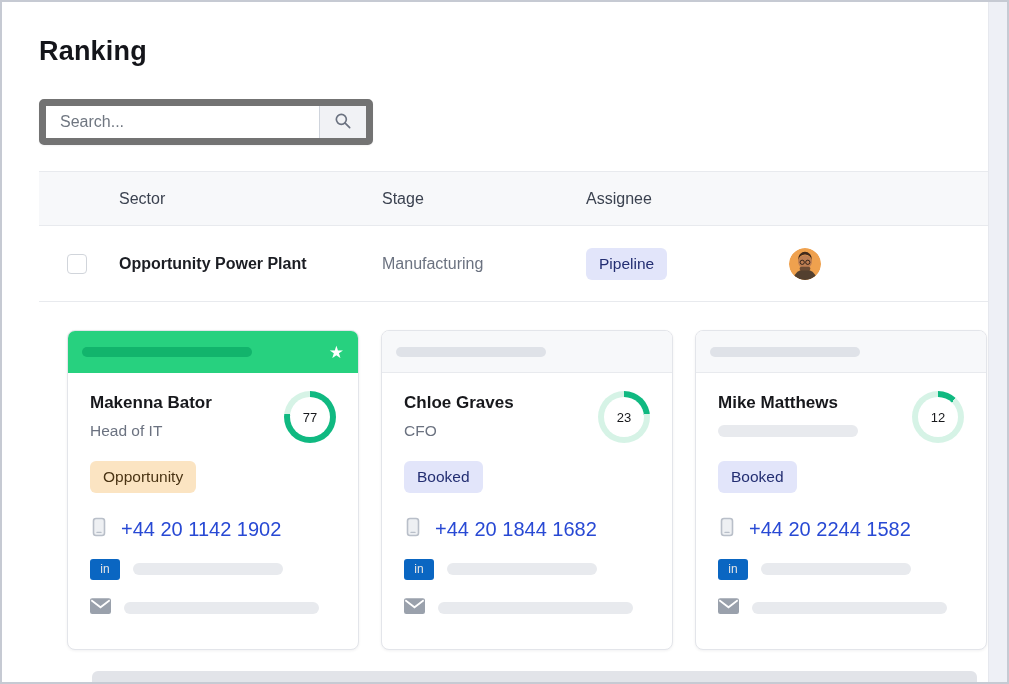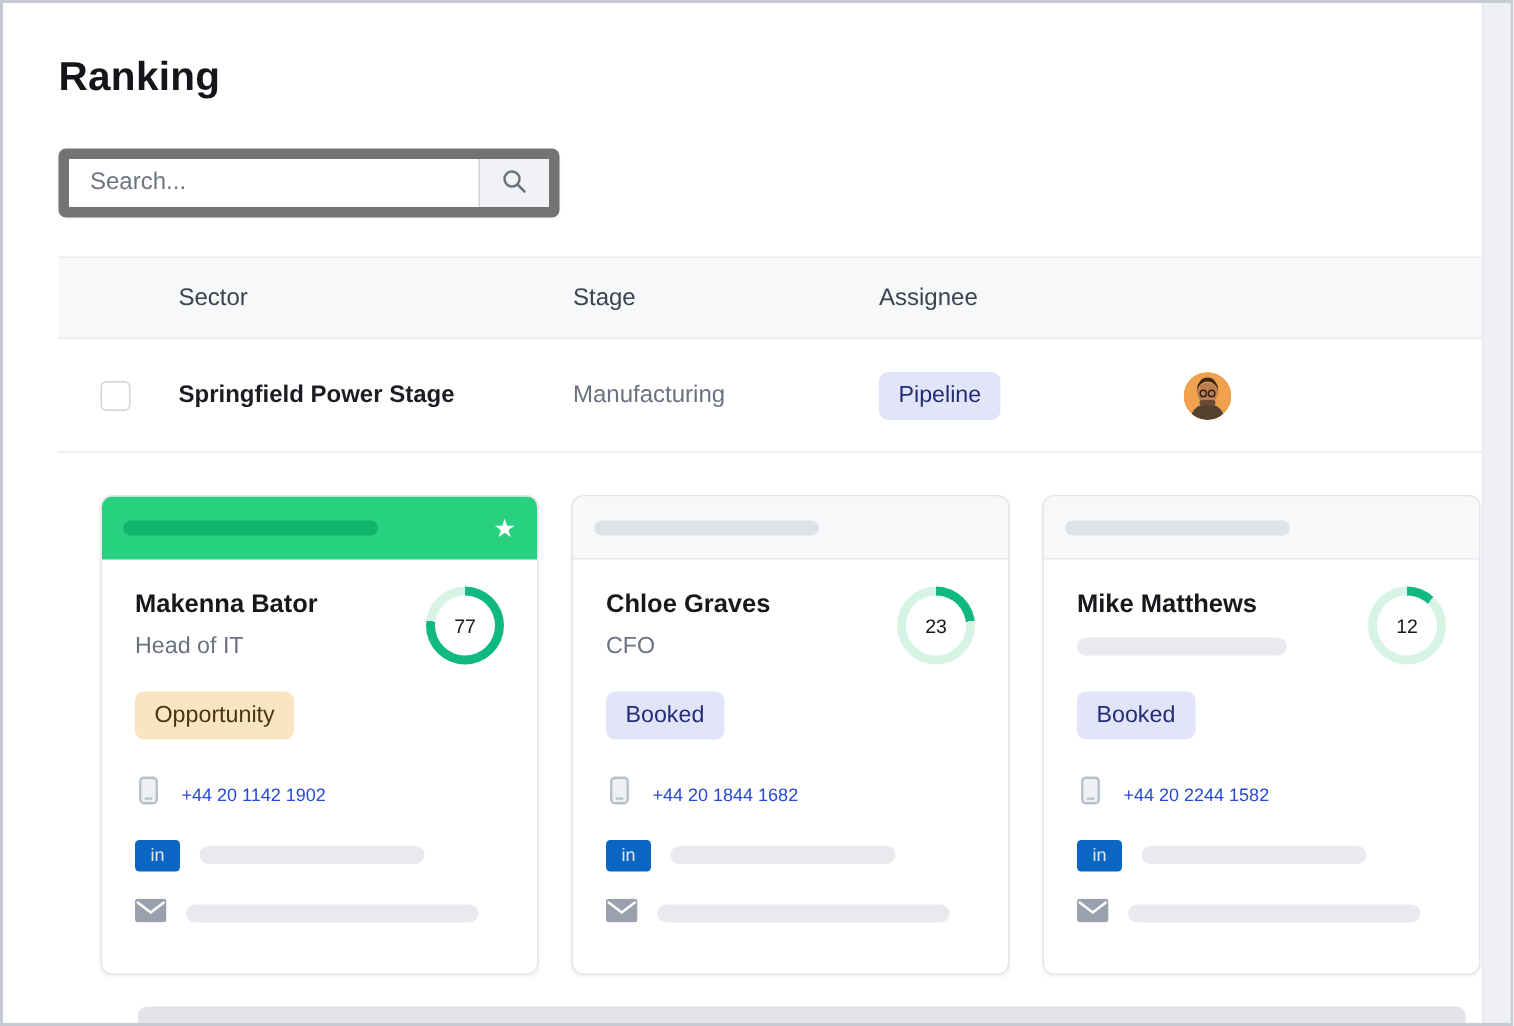--- a/index.html
+++ b/index.html
@@ -60,21 +60,21 @@
   .person-name{font-size:17px;font-weight:700;color:#17181c;}
   .person-role{font-size:15.5px;color:#6b7280;margin-top:9px;}
   .role-bar{width:140px;height:12px;border-radius:6px;background:#e8eaee;margin-top:12px;}
 
   .ring{width:52px;height:52px;border-radius:50%;display:flex;align-items:center;justify-content:center;flex:0 0 auto;margin-top:-2px;}
   .ring-inner{width:40px;height:40px;border-radius:50%;background:#fff;display:flex;align-items:center;justify-content:center;font-size:13px;font-weight:400;color:#17181c;}
 
   .card .badge{margin-top:18px;}
   .contact{margin-top:24px;display:flex;flex-direction:column;gap:17px;}
   .contact-row{display:flex;align-items:center;gap:13px;min-height:22px;}
-  .phone-link{color:var(--link-blue);font-size:12px;font-weight:500;text-decoration:none;cursor:pointer;}
+  .phone-link{color:var(--link-blue);font-size:20px;font-weight:500;text-decoration:none;cursor:pointer;}
   .li-icon{width:30px;height:21px;border-radius:3px;background:var(--linkedin-blue);color:#e5e5e5;font-size:12px;font-weight:400;display:flex;align-items:center;justify-content:center;cursor:pointer;}
   .ph-bar{height:12px;border-radius:6px;background:#e8eaee;}
   .ph-bar.li{width:150px;}
   .ph-bar.mail{width:195px;}
 
   .right-gutter{position:absolute;top:0;right:0;width:19px;height:100%;background:#eef0f6;border-left:1px solid #e6e8ee;}
   .next-peek{position:absolute;left:90px;right:30px;bottom:0;height:11px;background:#e2e4e9;border-radius:6px 6px 0 0;}
 </style>
 </head>
 <body>
@@ -101,21 +101,21 @@
         <div class="cell-check"></div>
         <div>Sector</div>
         <div>Stage</div>
         <div>Assignee</div>
       </div>
 
       <div class="trow">
         <div class="cell-check">
           <span class="checkbox"></span>
         </div>
-        <div class="company-name">Springfield Power Stage</div>
+        <div class="company-name">Opportunity Power Plant</div>
         <div class="sector-text">Manufacturing</div>
         <div>
           <span class="badge indigo">Pipeline</span>
         </div>
         <div>
           <span class="avatar">
             <svg width="32" height="32" viewBox="0 0 30 30">
               <defs>
                   <clipPath id="avclip">
                     <circle cx="15" cy="15" r="15"></circle>

